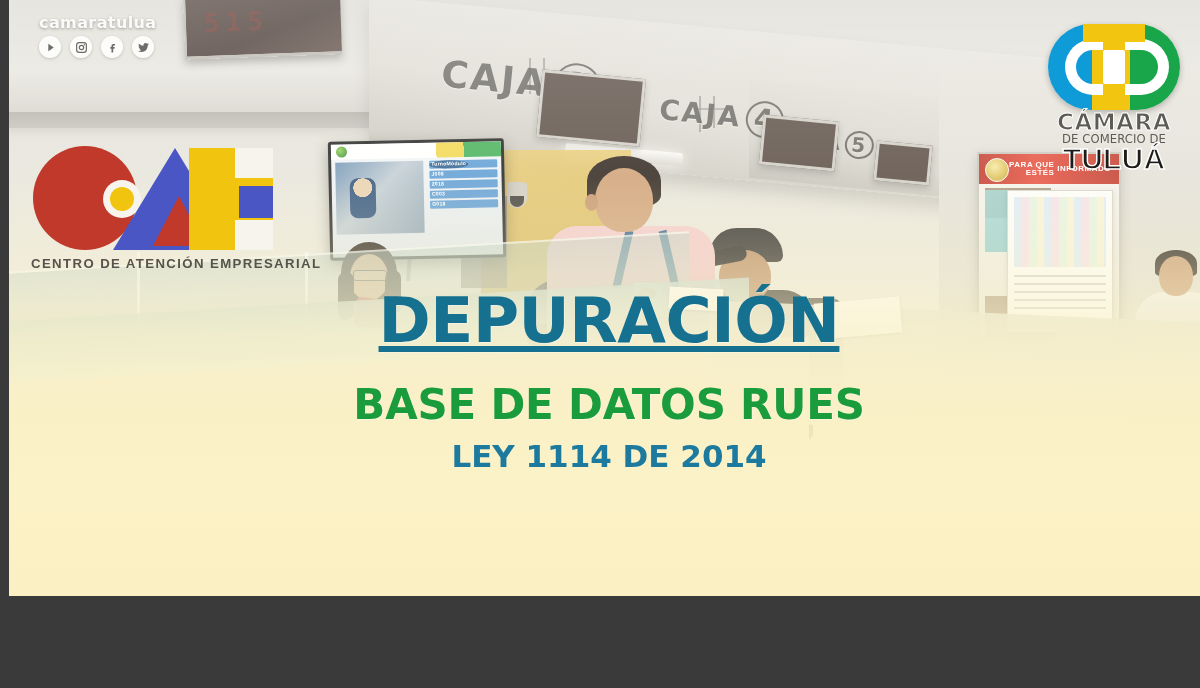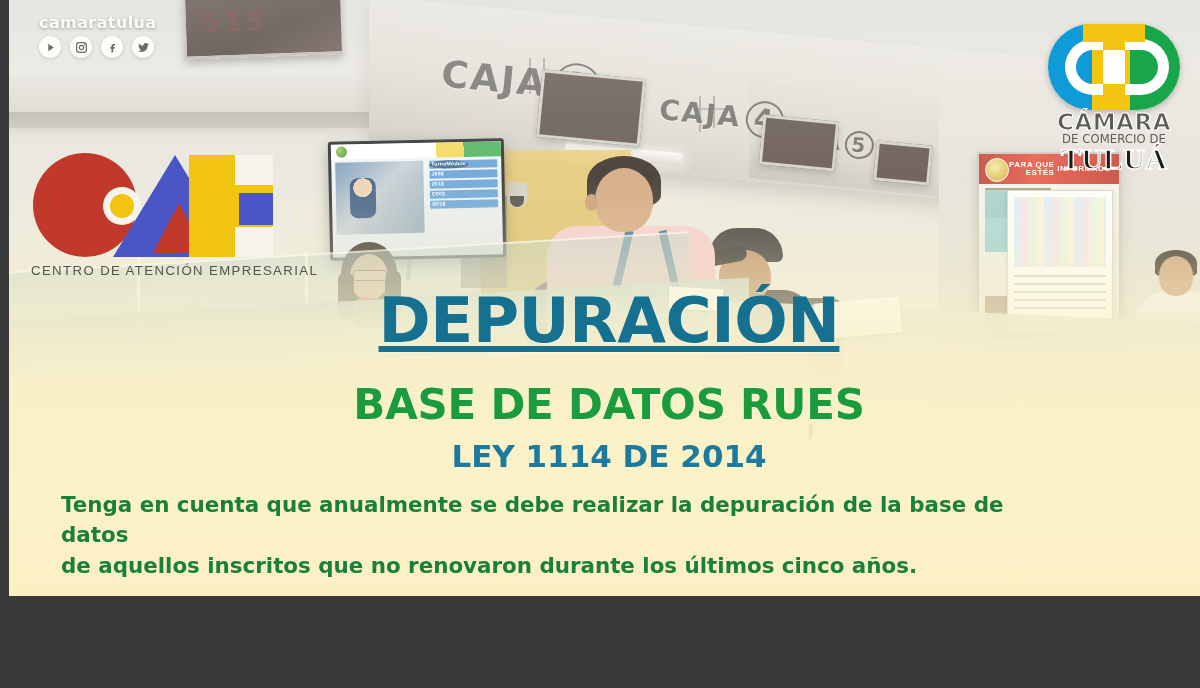--- a/index.html
+++ b/index.html
@@ -335,21 +335,21 @@
   .socials{position:absolute;left:30px;top:36px;display:flex;gap:9px;}
   .sicon{
     width:22px;height:22px;border-radius:50%;
     background:rgba(255,255,255,.86);
     display:flex;align-items:center;justify-content:center;
     box-shadow:0 1px 3px rgba(100,98,90,.3);
   }
   .sicon svg{display:block;}
 
   
-  .cae{position:absolute;left:22px;top:151px;width:262px;height:136px;}
+  .cae{position:absolute;left:22px;top:144px;width:262px;height:136px;font-weight:bold;}
   .cae-wrap{position:relative;width:100%;height:108px;}
   .cae-c{
     position:absolute;left:2px;top:2px;width:104px;height:104px;border-radius:50%;
     background:#c0392b;
   }
   .cae-c-hole{
     position:absolute;left:72px;top:36px;width:38px;height:38px;border-radius:50%;
     background:#f6f4ec;
   }
   .cae-c-dot{
@@ -404,21 +404,21 @@
   .ctd-w1{
     font-family:"DejaVu Sans",sans-serif;font-weight:bold;
     font-size:23px;letter-spacing:.5px;color:#5d5b55;line-height:.96;
     -webkit-text-stroke:1px #fff;
   }
   .ctd-w2{
     font-family:"DejaVu Sans",sans-serif;font-weight:normal;
     font-size:11.6px;letter-spacing:.1px;color:#5d5b55;line-height:1.05;
   }
   .ctd-w3{
-    font-family:Liberation Serif, serif;font-weight:bold;
+    font-family:Liberation Sans, sans-serif;font-weight:bold;
     font-size:30px;letter-spacing:.2px;color:#1d1c19;line-height:.92;
     -webkit-text-stroke:1.4px #fff;
   }
 
   
   .msg{position:absolute;left:0;width:100%;text-align:center;}
   .m-title{
     top:289px;
     font-family:"DejaVu Sans",sans-serif;
     font-weight:bold;font-size:63px;letter-spacing:-.5px;
@@ -668,19 +668,15 @@
       <div class="ctd-w1">CÁMARA</div>
       <div class="ctd-w2">DE COMERCIO DE</div>
       <div class="ctd-w3">TULUÁ</div>
     </div>
   </div>
 
   <div class="msg m-title">DEPURACIÓN</div>
   <div class="msg m-sub">BASE DE DATOS RUES</div>
   <div class="msg m-law">LEY 1114 DE 2014</div>
 
-  <div class="msg m-body">
-    <div>Tenga en cuenta que anualmente se debe realizar la depuración de la base de datos</div>
-    <div>de aquellos inscritos que no renovaron durante los últimos cinco años.</div>
-  </div>
 
 
 </div>
 
 </body></html>

